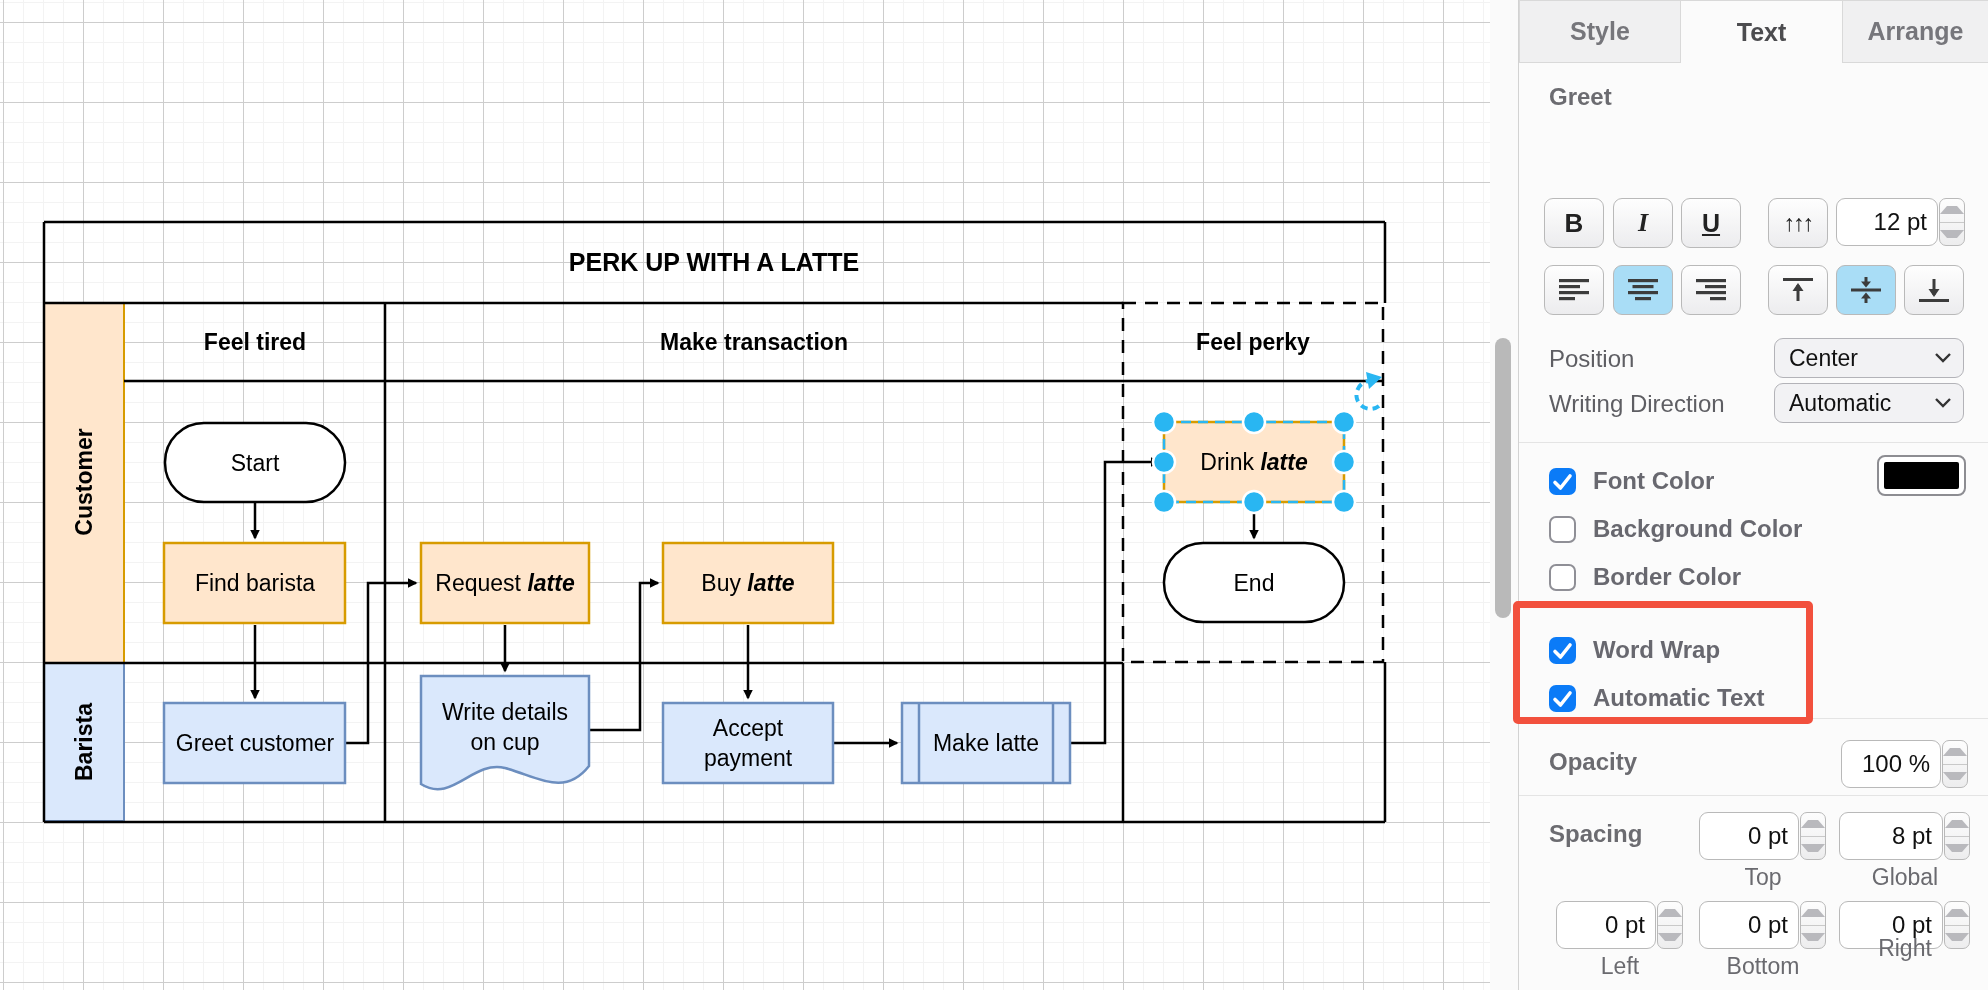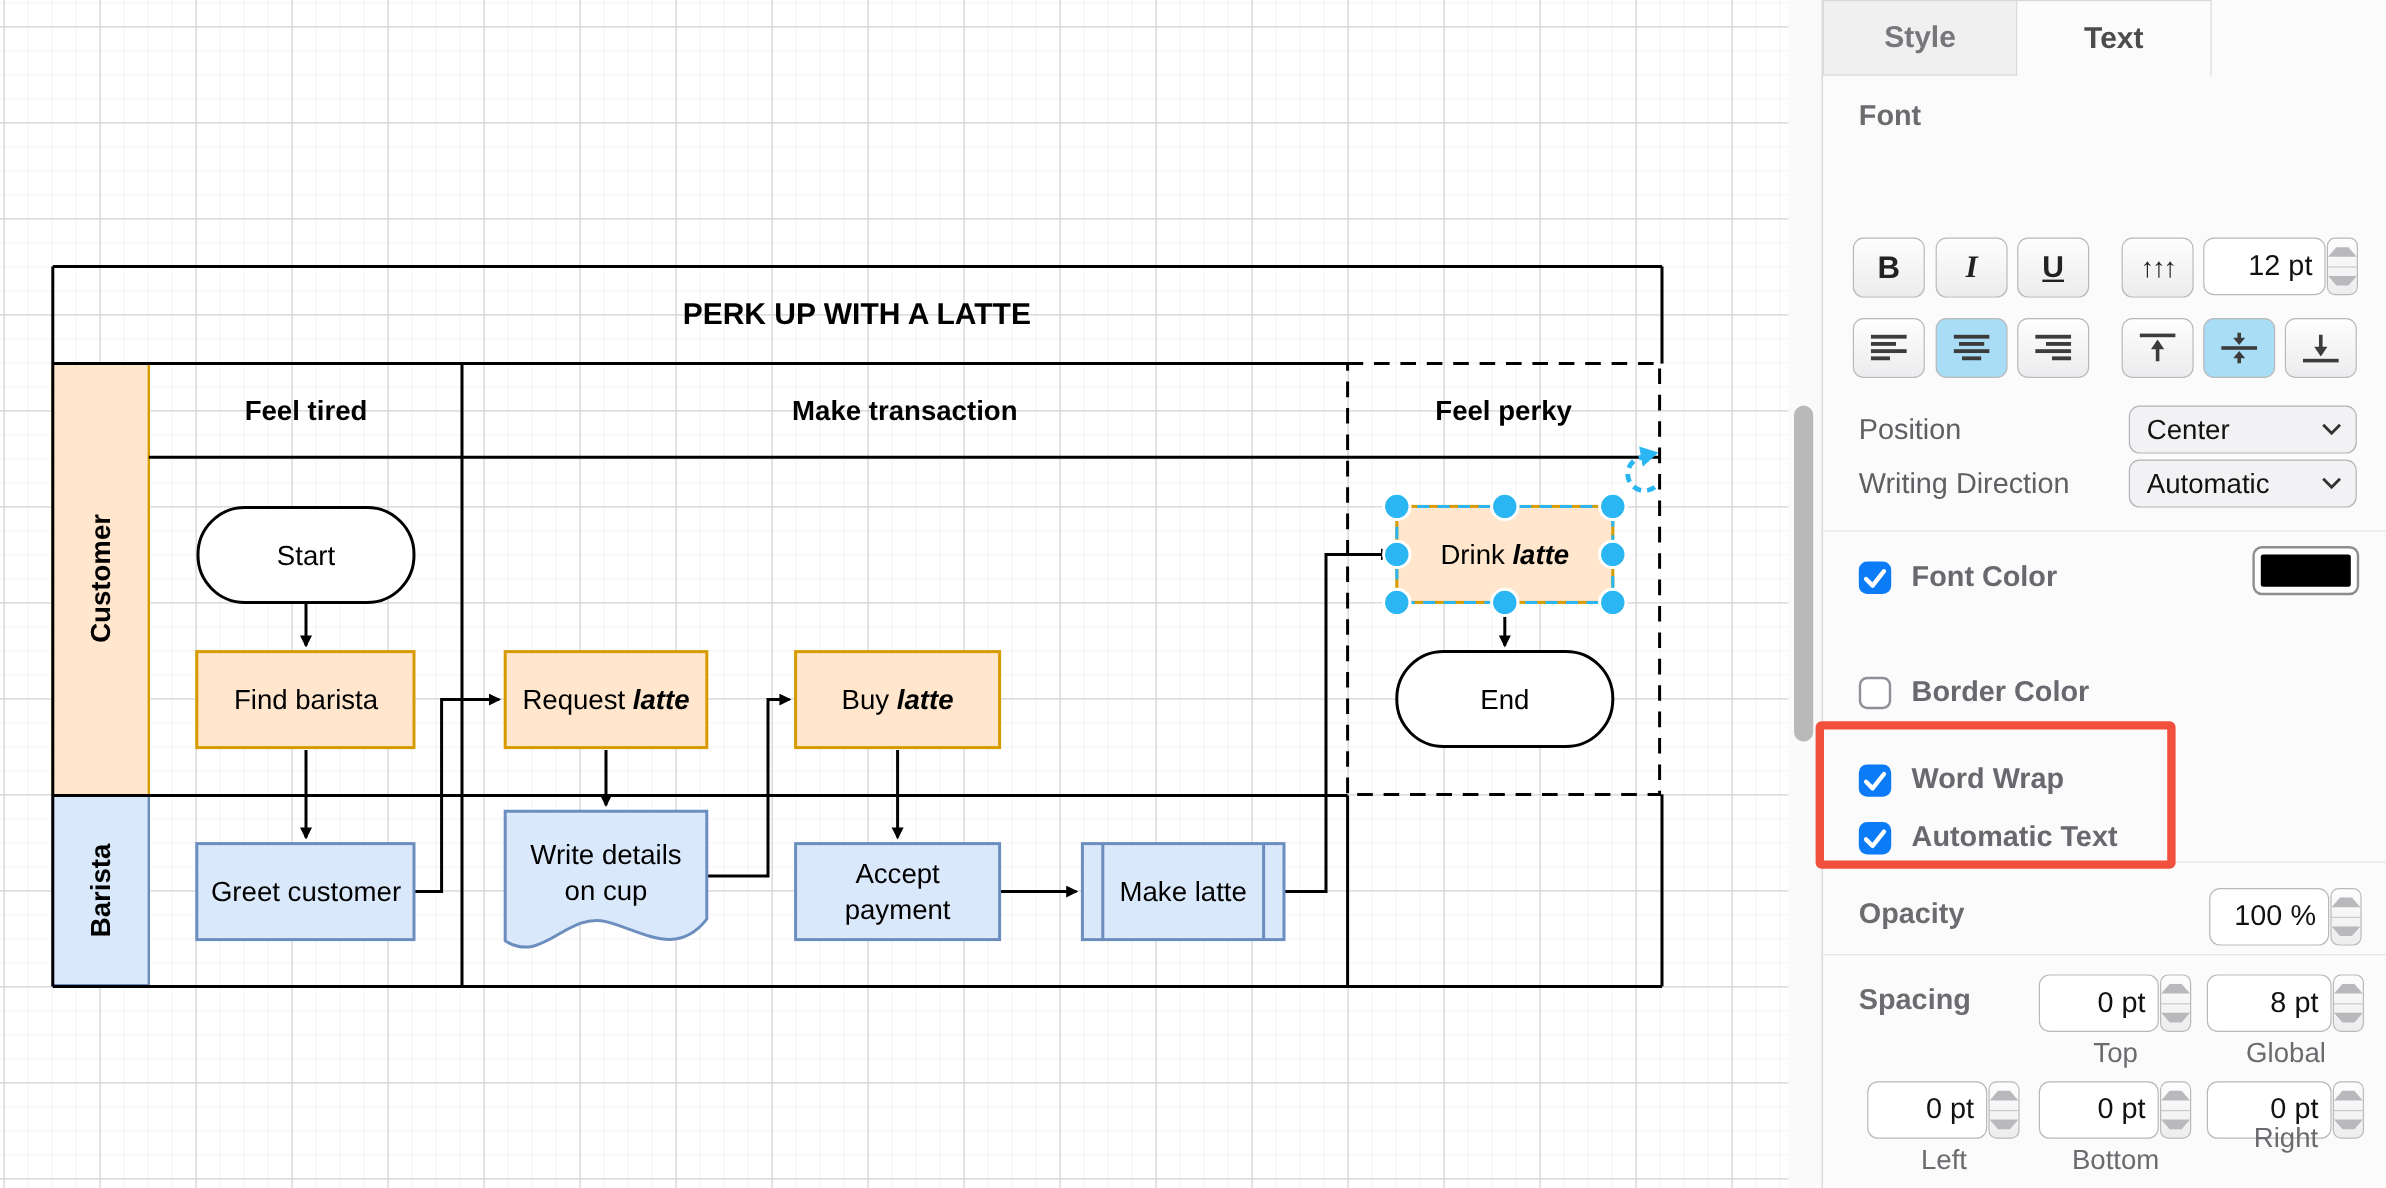--- a/index.html
+++ b/index.html
@@ -170,23 +170,24 @@
 </svg>
 </div>
 
 <div class="gutter"></div>
 <div class="scroll-thumb"></div>
 
 <div class="panel">
   <div class="tabbar">
     <div class="tab" style="left:0;width:162px;">Style</div>
     <div class="tab active" style="left:161px;width:163px;">Text</div>
-  </div>
-
-  <div class="sec-label" style="left:30px;top:83px;">Font</div>
+    <div class="tab" style="left:323px;width:147px;">Arrange</div>
+  </div>
+
+  <div class="sec-label" style="left:30px;top:83px;">Greet</div>
 
 
   <div class="btn" style="left:25px;top:198px;">
       <span class="b-glyph">B</span>
     </div>
   <div class="btn" style="left:94px;top:198px;">
       <span class="i-glyph">I</span>
     </div>
   <div class="btn" style="left:162px;top:198px;">
       <span class="u-glyph">U</span>
@@ -280,20 +281,24 @@
         <svg width="27" height="27" viewBox="0 0 27 27">
           <polyline points="6,14.5 11.5,20 21,8" fill="none" stroke="#fff" stroke-width="3.6" stroke-linecap="round" stroke-linejoin="round"></polyline>
         </svg>
       </div>
     <span class="cb-label">Font Color</span>
   </div>
   <div class="swatch">
       <div class="inner"></div>
     </div>
 
+  <div class="cbrow" style="top:503px;">
+    <div class="cb"></div>
+    <span class="cb-label">Background Color</span>
+  </div>
   <div class="cbrow" style="top:551px;">
     <div class="cb"></div>
     <span class="cb-label">Border Color</span>
   </div>
 
   <div class="cbrow" style="top:624px;">
     <div class="cb checked">
         <svg width="27" height="27" viewBox="0 0 27 27">
           <polyline points="6,14.5 11.5,20 21,8" fill="none" stroke="#fff" stroke-width="3.6" stroke-linecap="round" stroke-linejoin="round"></polyline>
         </svg>

